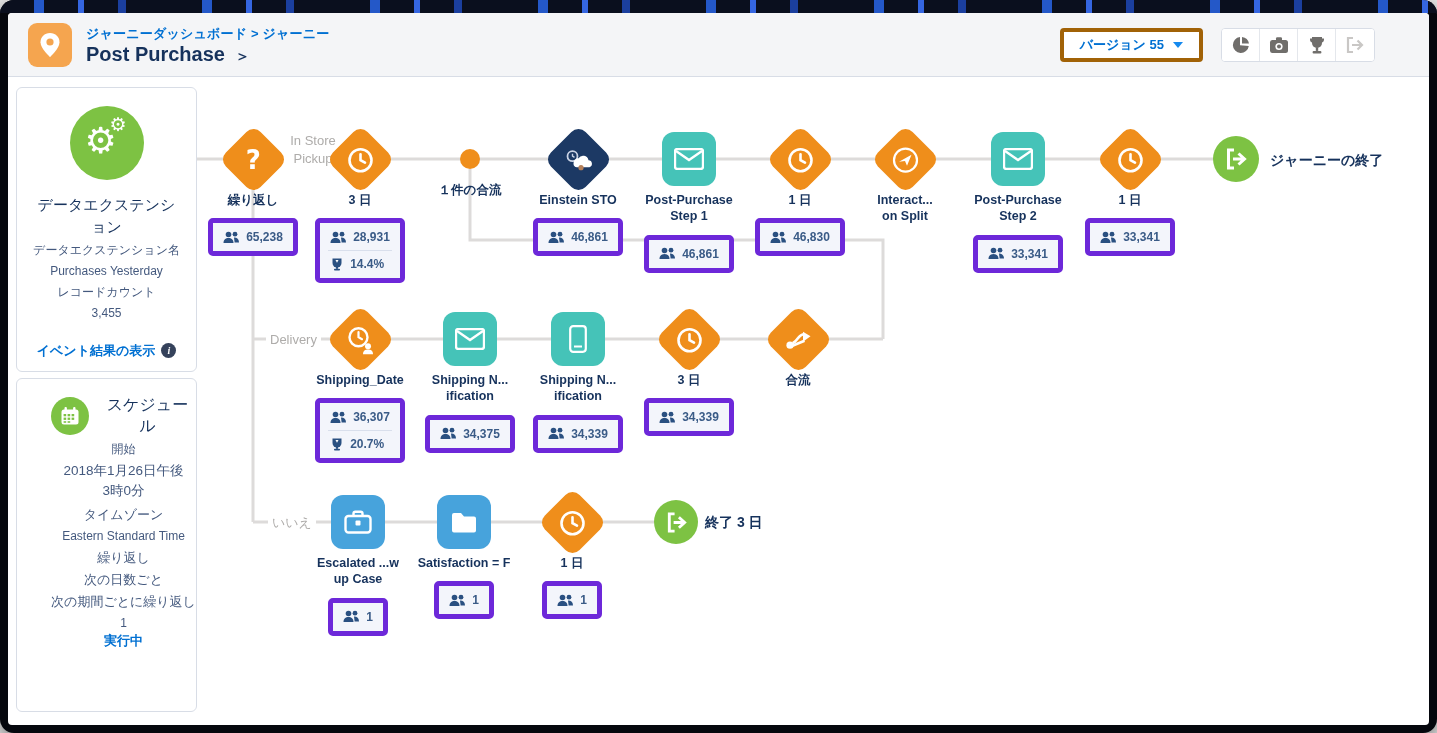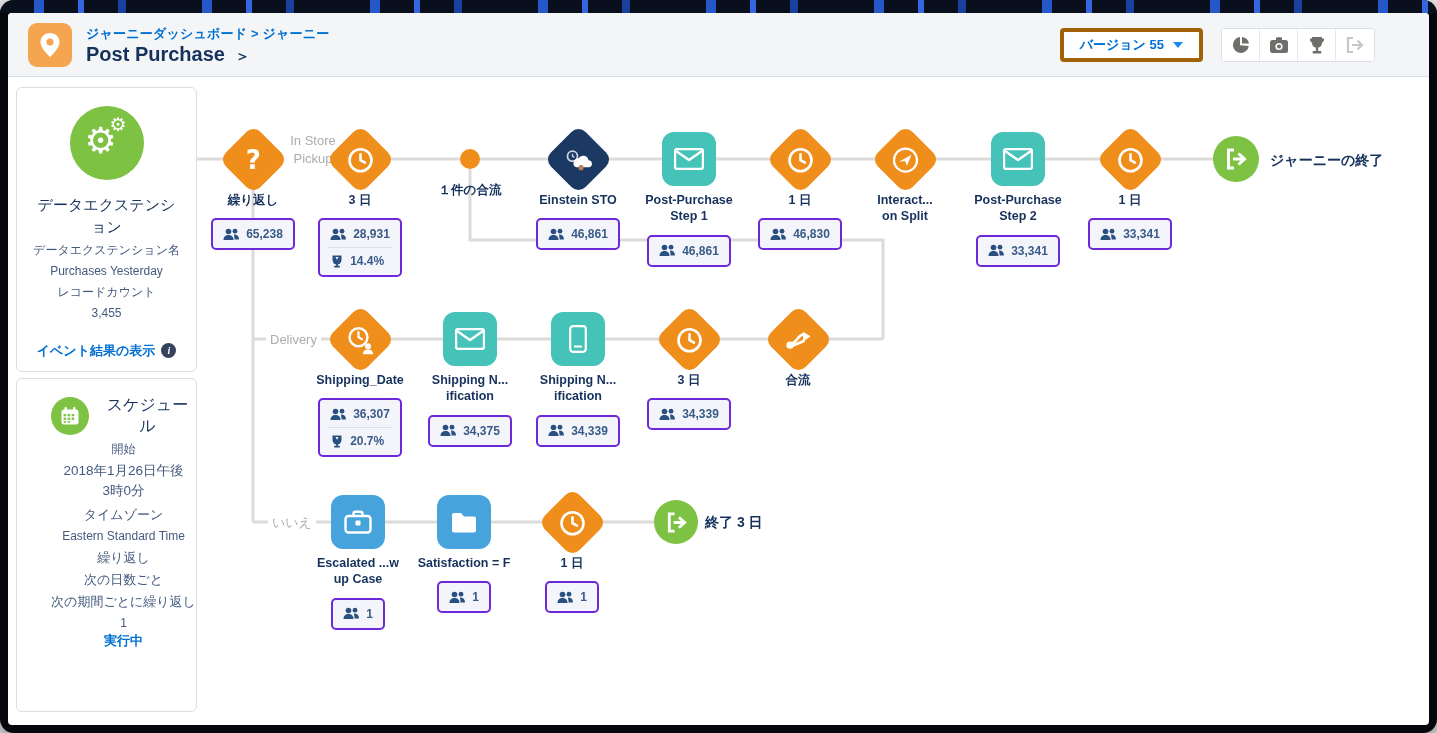--- a/index.html
+++ b/index.html
@@ -46,21 +46,21 @@
   .diamond { width:49px; height:49px; border-radius:10px; transform:rotate(45deg); display:flex; align-items:center; justify-content:center; }
   .diamond .di { transform:rotate(-45deg); display:flex; align-items:center; justify-content:center; }
   .orange { background:#ef8e1b; }
   .navy { background:#1c3964; }
   .sq { width:54px; height:54px; border-radius:12px; display:flex; align-items:center; justify-content:center; }
   .teal { background:#45c3b8; }
   .blue { background:#47a3dc; }
   .dot-shape { width:20px; height:20px; border-radius:50%; background:#ef8e1b; }
   .node-label { margin-top:-2px; font-size:12.5px; font-weight:bold; color:#16325c; text-align:center; line-height:1.3; white-space:pre-line; }
   .qmark { color:#fff; font-size:26px; font-weight:bold; font-family:"DejaVu Sans",sans-serif; }
-  .badge { margin-top:10px; background:#f3f5fb; border:2px solid #6d28d9; border-radius:5px; padding:7px 10px; display:inline-flex; flex-direction:column; gap:6px; }
+  .badge { margin-top:10px; background:#f3f5fb; border:5px solid #6d28d9; border-radius:5px; padding:7px 10px; display:inline-flex; flex-direction:column; gap:6px; }
   .badge-row { display:flex; align-items:center; gap:6px; font-size:12px; color:#3a5b87; font-weight:bold; white-space:nowrap; }
   .badge-div { height:1px; background:#d9dfec; margin:0 -2px; }
   .end-circle { position:absolute; z-index:3; border-radius:50%; background:#7dc243; display:flex; align-items:center; justify-content:center; cursor:pointer; }
   .end-text { position:absolute; z-index:3; font-size:14px; font-weight:bold; color:#16325c; white-space:nowrap; }
 </style>
 </head>
 <body>
 
 <div class="screen">
   <div class="torn-edge"></div>

